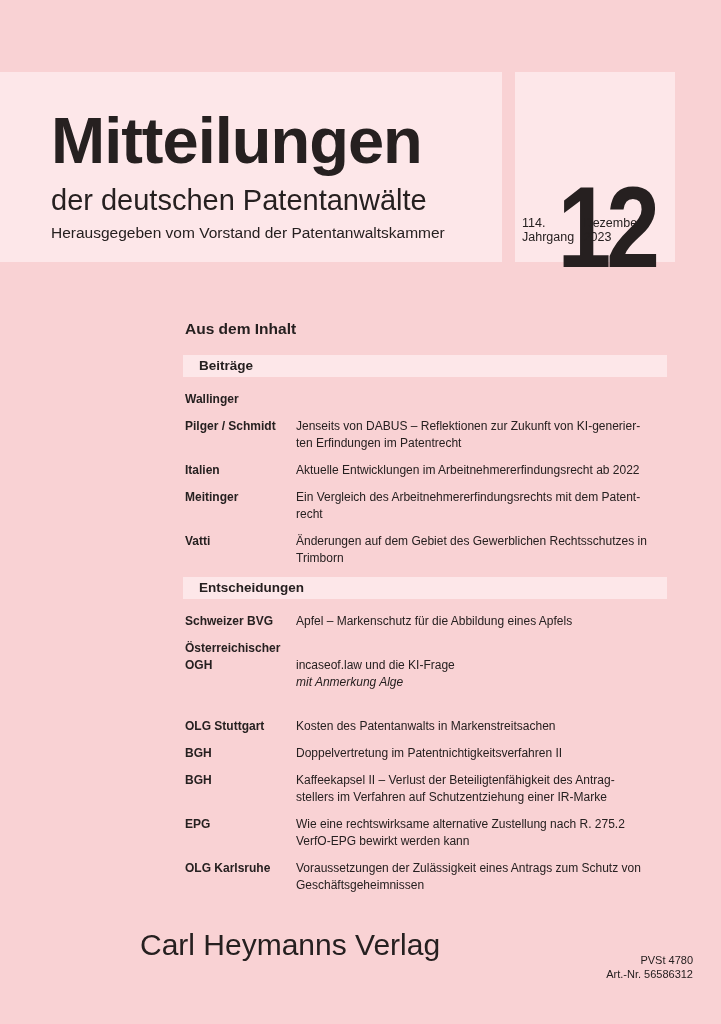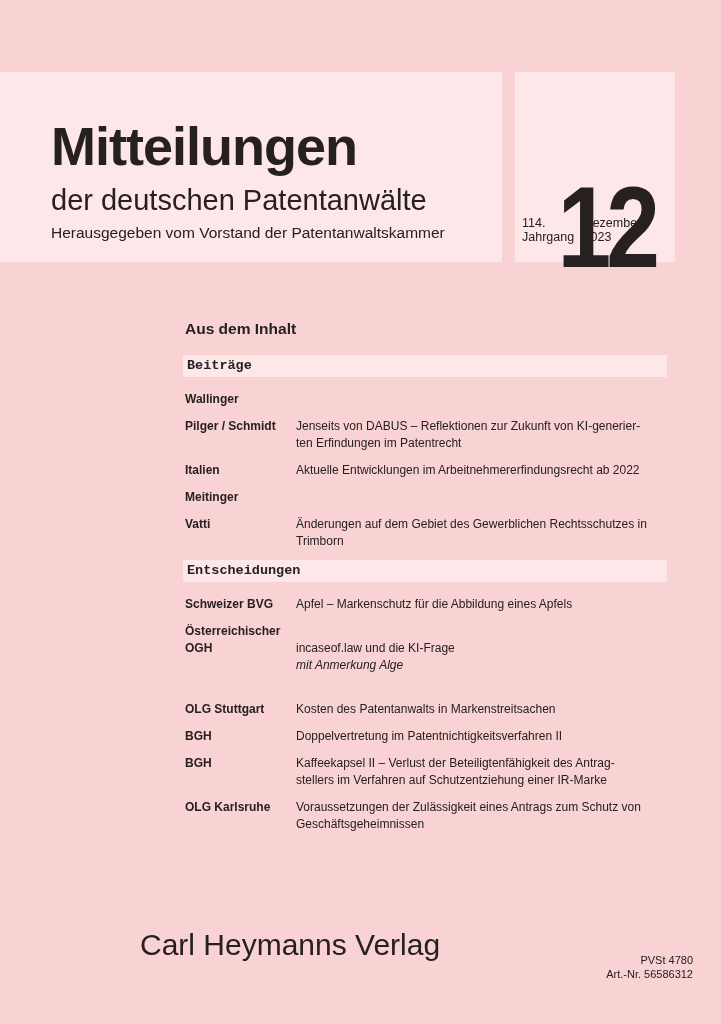--- a/index.html
+++ b/index.html
@@ -34,21 +34,21 @@
     left: 0;
     width: 502px;
     display: flex;
     flex-direction: column;
     justify-content: flex-end;
     align-items: flex-start;
     padding: 0 0 20px 51px;
   }
   .journal-title {
     margin: 0;
-    font-size: 54px;
+    font-size: 65px;
     font-weight: bold;
     line-height: 1;
     letter-spacing: -1px;
   }
   .journal-subtitle {
     font-size: 29px;
     line-height: 1.1;
     margin-top: 12px;
   }
   .publisher-line {
@@ -90,25 +90,24 @@
   }
   .contents-heading {
     margin: 0 0 17px 2px;
     font-size: 15.5px;
     font-weight: bold;
   }
   .section-band {
     background: var(--panel);
     height: 22px;
     line-height: 22px;
-    padding-left: 4px;
+    padding-left: 16px;
     font-size: 13.5px;
     font-weight: bold;
     margin-bottom: 14px;
-    font-family: Liberation Mono, monospace;
   }
   .section-band.second { margin-top: 7px; }
   .row {
     display: grid;
     grid-template-columns: 113px 1fr;
     font-size: 12px;
     line-height: 17px;
     margin-bottom: 10px;
     white-space: pre-line;
   }
@@ -164,20 +163,22 @@
       <div class="lbl">Pilger / Schmidt</div>
       <div class="dsc">Jenseits von DABUS – Reflektionen zur Zukunft von KI-generier-
 ten Erfindungen im Patentrecht</div>
     </div>
     <div class="row">
       <div class="lbl">Italien</div>
       <div class="dsc">Aktuelle Entwicklungen im Arbeitnehmererfindungsrecht ab 2022</div>
     </div>
     <div class="row">
       <div class="lbl">Meitinger</div>
+      <div class="dsc">Ein Vergleich des Arbeitnehmererfindungsrechts mit dem Patent-
+recht</div>
     </div>
     <div class="row">
       <div class="lbl">Vatti</div>
       <div class="dsc">Änderungen auf dem Gebiet des Gewerblichen Rechtsschutzes in
 Trimborn</div>
     </div>
 
     <div class="section-band second">Entscheidungen</div>
 
     <div class="row">
@@ -199,20 +200,25 @@
     <div class="row">
       <div class="lbl">BGH</div>
       <div class="dsc">Doppelvertretung im Patentnichtigkeitsverfahren II</div>
     </div>
     <div class="row">
       <div class="lbl">BGH</div>
       <div class="dsc">Kaffeekapsel II – Verlust der Beteiligtenfähigkeit des Antrag-
 stellers im Verfahren auf Schutzentziehung einer IR-Marke</div>
     </div>
     <div class="row">
+      <div class="lbl">EPG</div>
+      <div class="dsc">Wie eine rechtswirksame alternative Zustellung nach R. 275.2
+VerfO-EPG bewirkt werden kann</div>
+    </div>
+    <div class="row">
       <div class="lbl">OLG Karlsruhe</div>
       <div class="dsc">Voraussetzungen der Zulässigkeit eines Antrags zum Schutz von
 Geschäftsgeheimnissen</div>
     </div>
   </main>
 
   <footer>
     <div class="footer-publisher">Carl Heymanns Verlag</div>
     <div class="footer-codes">
       <div>PVSt 4780</div>

